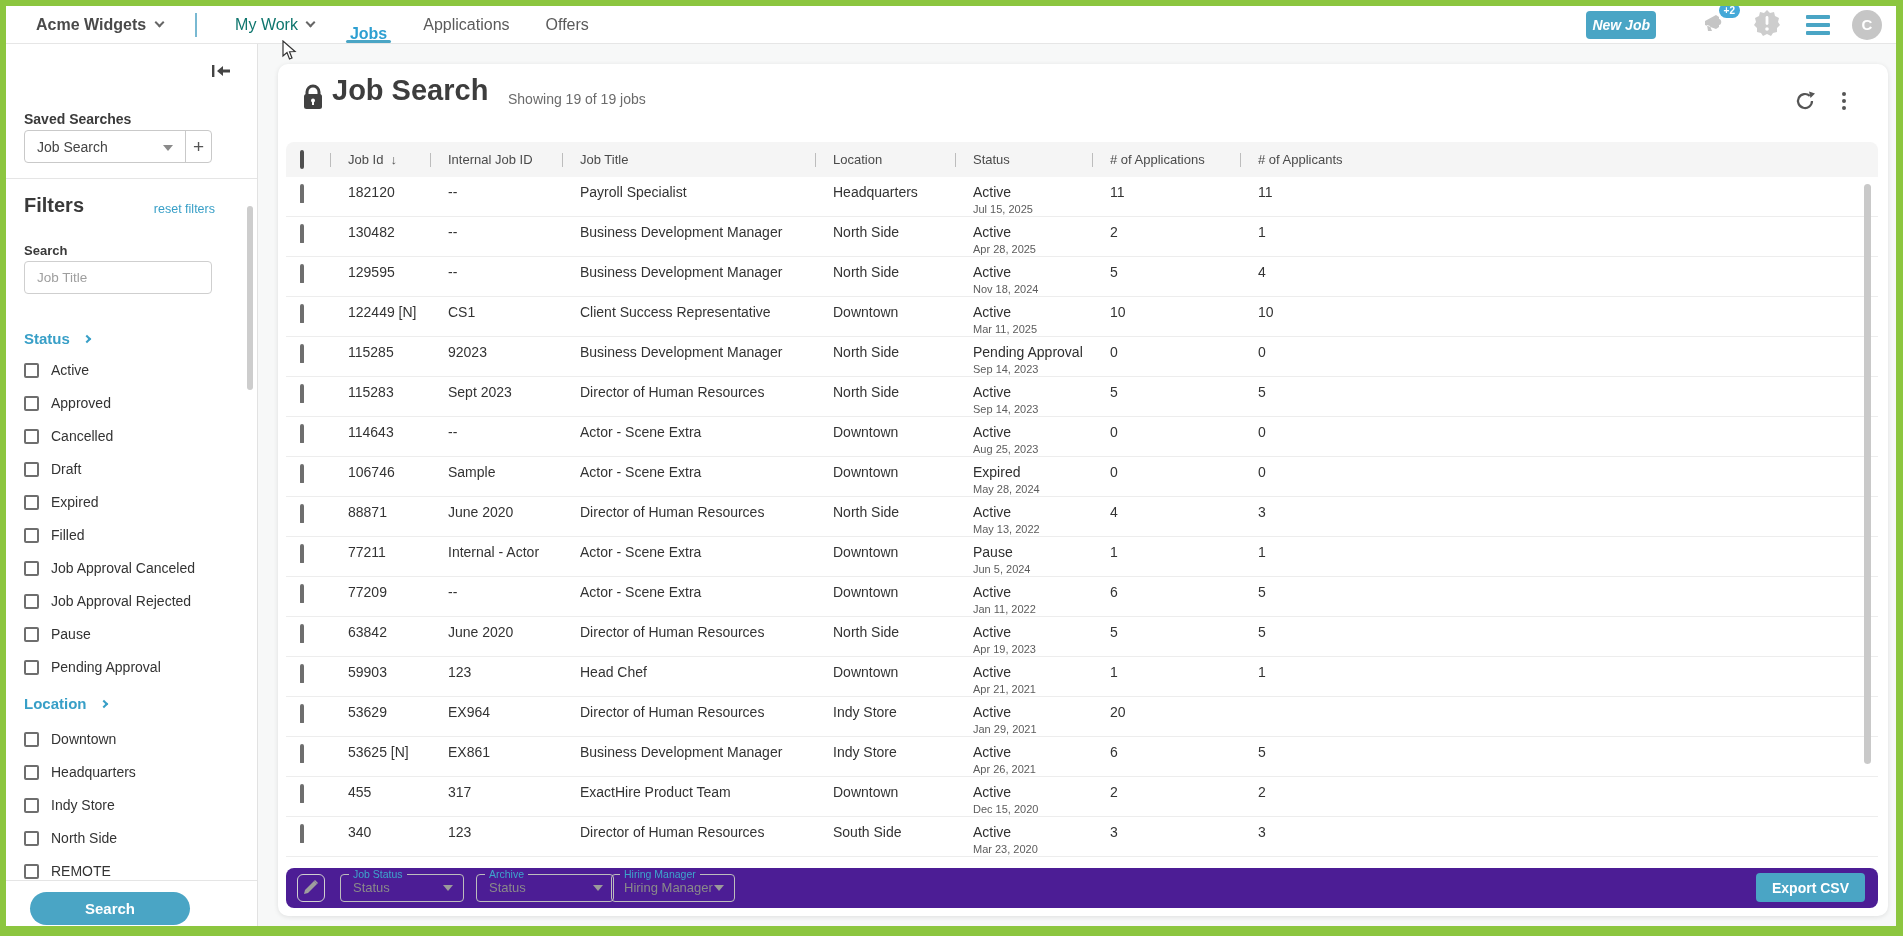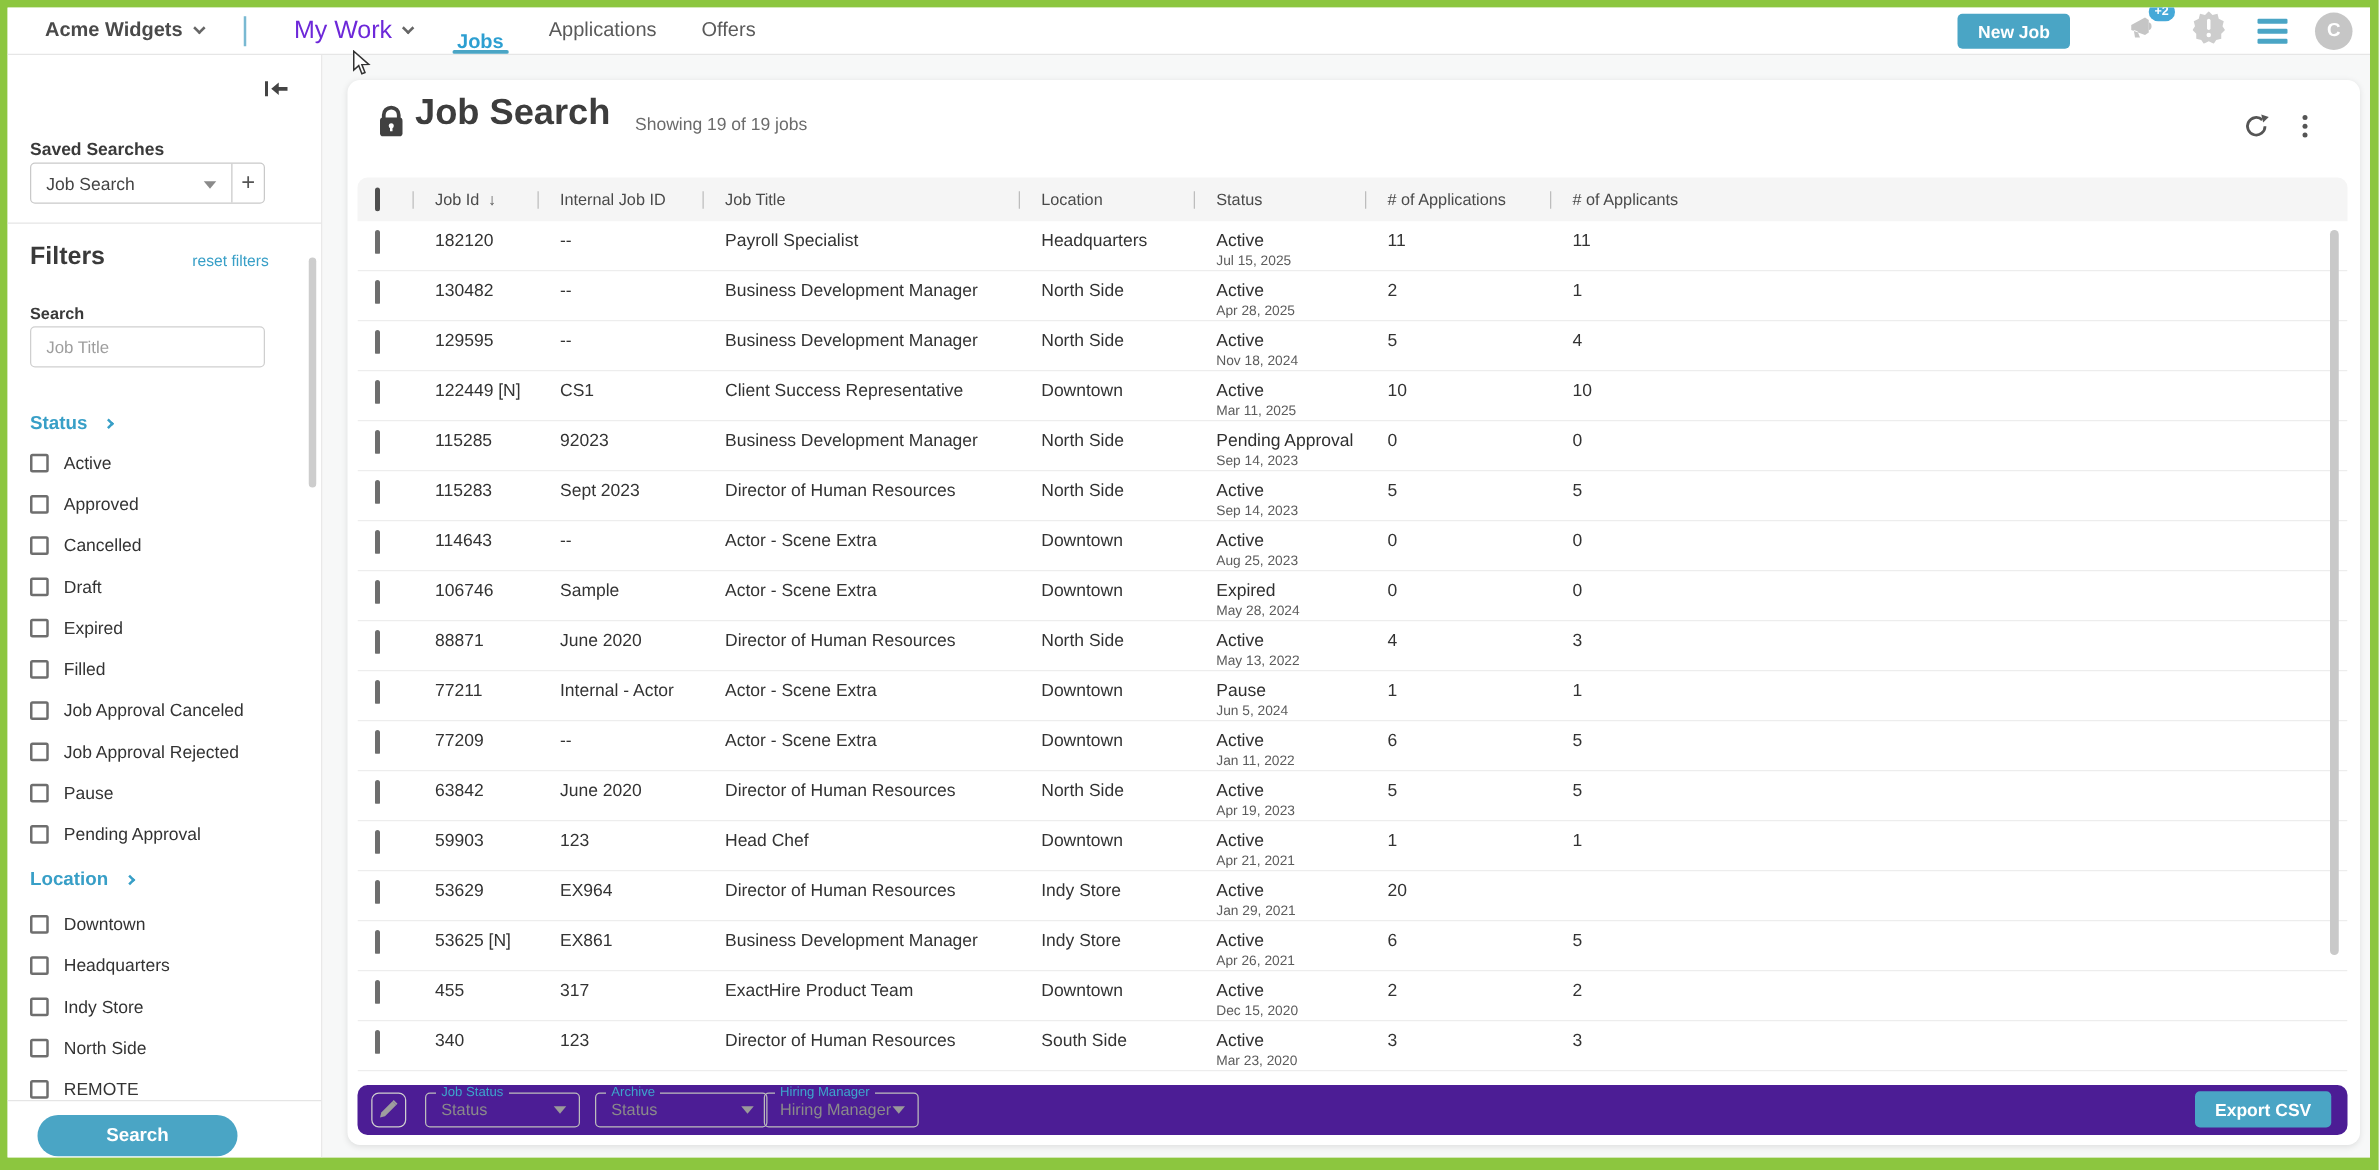--- a/index.html
+++ b/index.html
@@ -23,30 +23,30 @@
     position:absolute; left:0; top:0; right:0; height:38px;
     background:#fff; border-bottom:1px solid #e6e6e6;
     display:flex; align-items:center;
   }
   .nav-left { display:flex; align-items:center; height:100%; }
   .company { display:flex; align-items:center; gap:10px; margin-left:30px;
     font-size:16px; font-weight:700; color:#4a4a4a; cursor:default; }
   .chev { width:7px; height:7px; border-right:2px solid #666; border-bottom:2px solid #666;
     transform:rotate(45deg); margin-top:-4px; }
   .nav-divider { width:2px; height:24px; background:#79b9d2; margin:0 38px 0 32px; }
-  .nav-item { display:flex; align-items:center; gap:9px; font-size:20px; color:#6d28d9;
+  .nav-item { display:flex; align-items:center; gap:9px; font-size:16px; color:#0f766e;
     margin-right:36px; height:100%; position:relative; }
   .nav-tab { font-size:16px; color:#5a5a5a; margin-right:36px; height:100%;
     display:flex; align-items:center; position:relative; }
   .nav-tab.active { color:#2d9fd1; font-weight:700;align-items:flex-end; }
   .nav-tab.active::after { content:""; position:absolute; left:-4px; right:-4px; bottom:0;
     height:3px; background:#4aa5c5; border-radius:2px; }
   .nav-right { position:absolute; right:0; top:0; height:100%; display:flex; align-items:center; }
   .new-job-btn { background:#4aa5c5; color:#fff; font-size:14px; font-weight:700;
-    border:none; border-radius:4px; padding:6px 16px; margin-right:46px; cursor:pointer; }
+    border:none; border-radius:4px; padding:6px 6px; margin-right:46px; cursor:pointer;font-style:italic; }
   .icon-btn { position:relative; margin-right:26px; display:flex; align-items:center; }
   .badge { position:absolute; top:-8px; right:-12px; background:#45a9d8; color:#fff;
     font-size:10px; font-weight:700; border-radius:9px; padding:2px 5px; }
   .hamburger { display:flex; flex-direction:column; gap:4px; margin-right:22px; cursor:pointer; }
   .hamburger span { width:24px; height:4px; background:#4aa5c5; border-radius:1px; }
   .avatar { width:30px; height:30px; border-radius:50%; background:#c6c6c6; color:#fff;
     font-size:15px; font-weight:700; display:flex; align-items:center; justify-content:center;
     margin-right:14px; cursor:pointer; }
 
   

